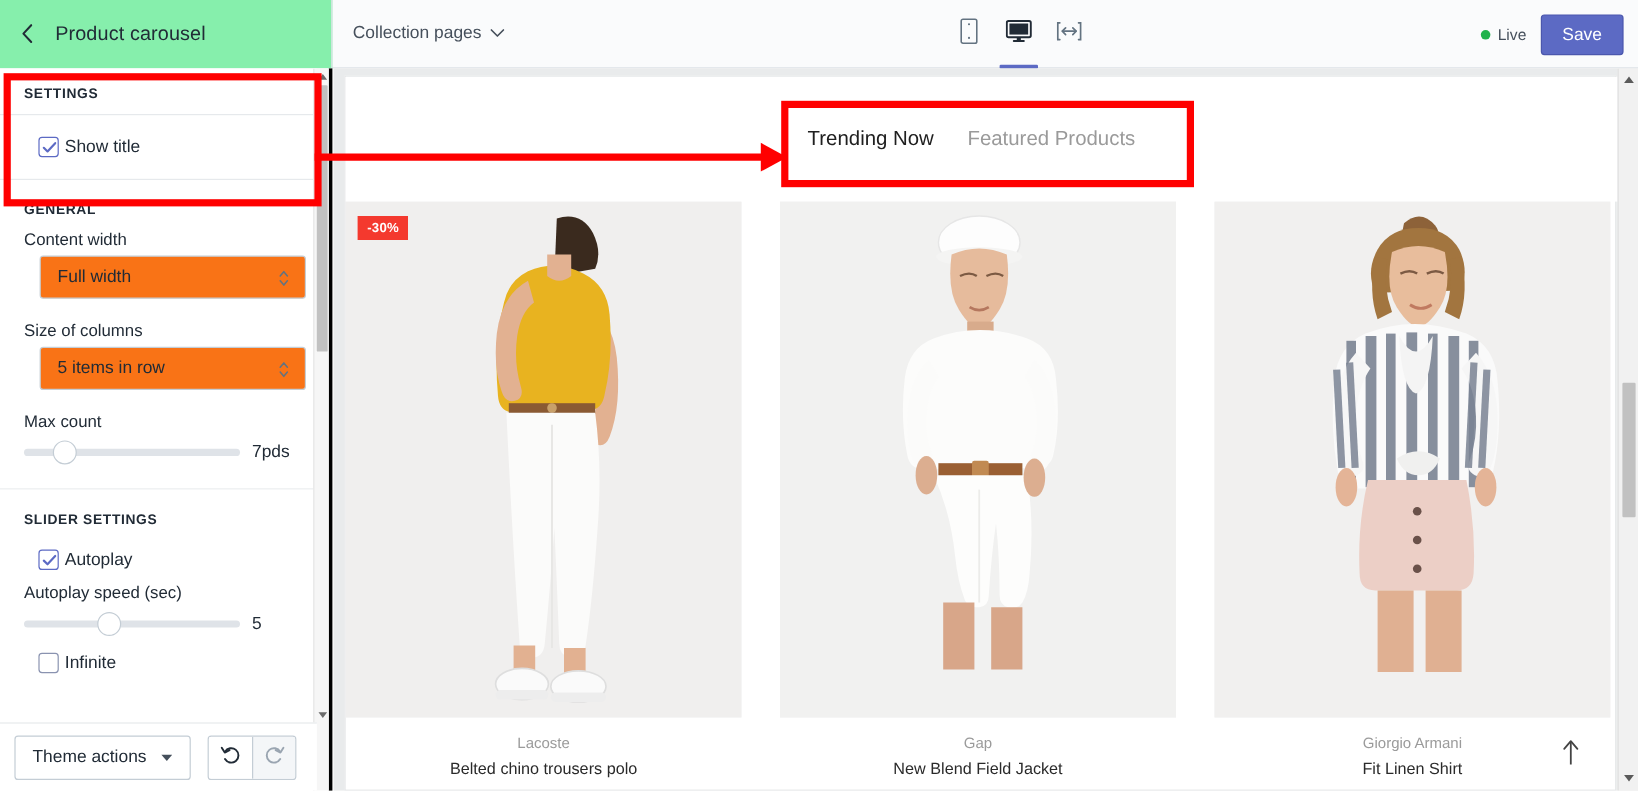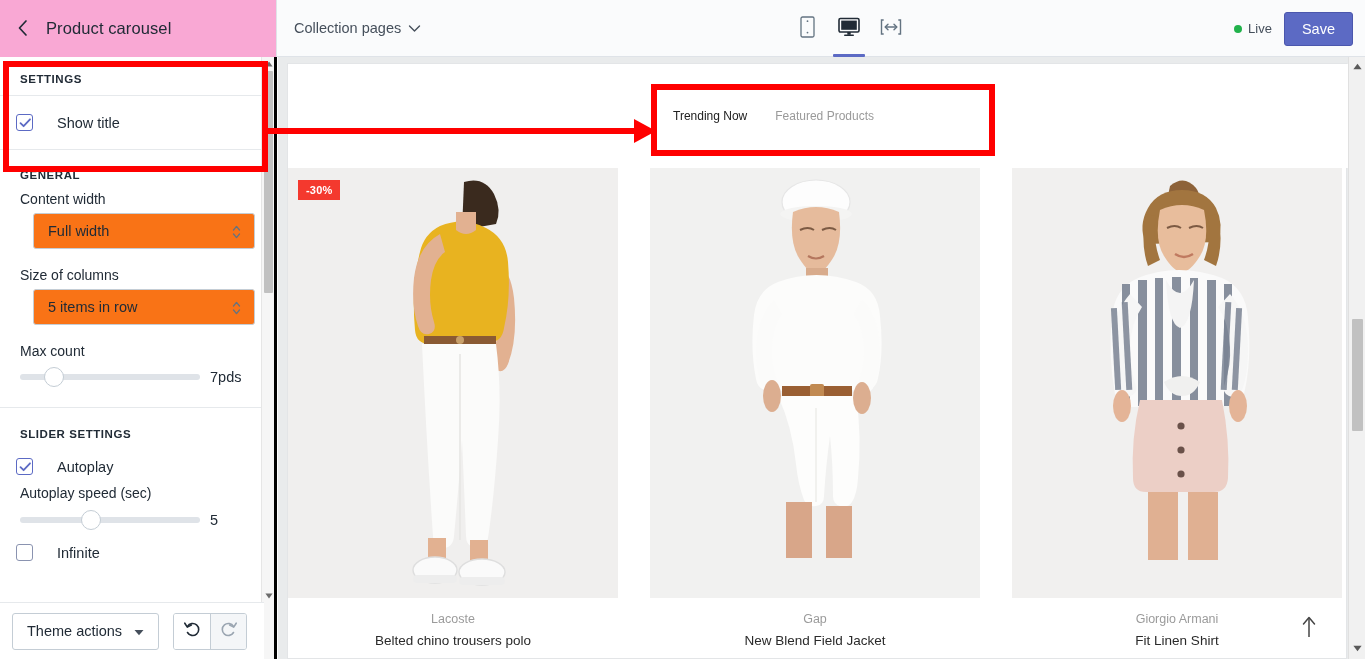--- a/index.html
+++ b/index.html
@@ -12,21 +12,21 @@
   #app { position: relative; width: 1365px; height: 659px; }
 
   
   .topbar {
     position: absolute; left: 0; top: 0; width: 1365px; height: 57px;
     background: #fafbfc; border-bottom: 1px solid #dfe3e8;
     display: flex; align-items: center;
   }
   .tb-left {
     width: 277px; height: 57px; display: flex; align-items: center;
-    border-right: 1px solid #dfe3e8; background: #f9a8d4;
+    border-right: 1px solid #dfe3e8; background: #86efac;
   }
   .back-btn {
     width: 46px; height: 57px; display: flex; align-items: center; justify-content: center;
     color: #212b36; cursor: pointer;
   }
   .back-btn svg { display: block; }
   .panel-title {
     font-size: 16.5px; color: #212b36; font-weight: 400; letter-spacing: .1px;
   }
   .tb-mid { display: flex; align-items: center; padding-left: 17px; height: 50px; }
@@ -70,21 +70,21 @@
   }
   .side-scrollarea { position: absolute; left: 0; top: 0; width: 264px; height: 545px; overflow: hidden; }
 
   .sec-head {
     font-size: 11.5px; font-weight: bold; color: #212b36; letter-spacing: .55px;
     padding: 16px 20px 10px 20px;
   }
   .sec-block { background:#fff; }
   .divider { height: 1px; background: #e6e9ec; margin: 0; }
 
-  .checkrow { display: flex; align-items: center; gap: 24px; padding: 8px 20px 18px 16px; cursor: pointer; }
+  .checkrow { display: flex; align-items: center; gap: 5px; padding: 8px 20px 18px 32px; cursor: pointer; }
   .cbox {
     width: 17px; height: 17px; border: 1.5px solid #5c6ac4; border-radius: 3px;
     background: #fff; position: relative; flex: none;
   }
   .cbox svg { position: absolute; left: 1.5px; top: 2px; }
   .cbox.empty { border-color: #8a93b0; }
   .checkrow .lbl { font-size: 14.5px; color: #212b36; }
 
   .field { padding: 0 20px; }
   .field-label { font-size: 14px; color: #212b36; margin-bottom: 6px; }
@@ -136,21 +136,21 @@
   }
   .page {
     position: absolute; left: 9px; top: 6px; width: 1060px; height: 596px;
     background: #fff; border: 1px solid #e3e5e7;
   }
   .tabbar {
     position: absolute; left: 0; top: 0; width: 1060px; height: 104px;
     display: flex; align-items: center; padding-left: 385px; gap: 28px;
     background: #fff;
   }
-  .ptab { font-size: 12px; color: #202020; cursor: pointer; }
+  .ptab { font-size: 17px; color: #202020; cursor: pointer; }
   .ptab.inactive { color: #9a9a9a; }
 
   .cards { position: absolute; left: 0; top: 104px; width: 1060px; }
   .card { position: absolute; top: 0; width: 330px; }
   .ph { position: relative; width: 330px; height: 430px; background: #f0f0f0; overflow: hidden; }
   .badge {
     position: absolute; left: 10px; top: 12px; background: #f4392e; color: #ffffff;
     font-size: 11px; font-weight: bold; padding: 4px 8px; letter-spacing: .2px;
   }
   .cinfo { padding-top: 14px; text-align: center; }

